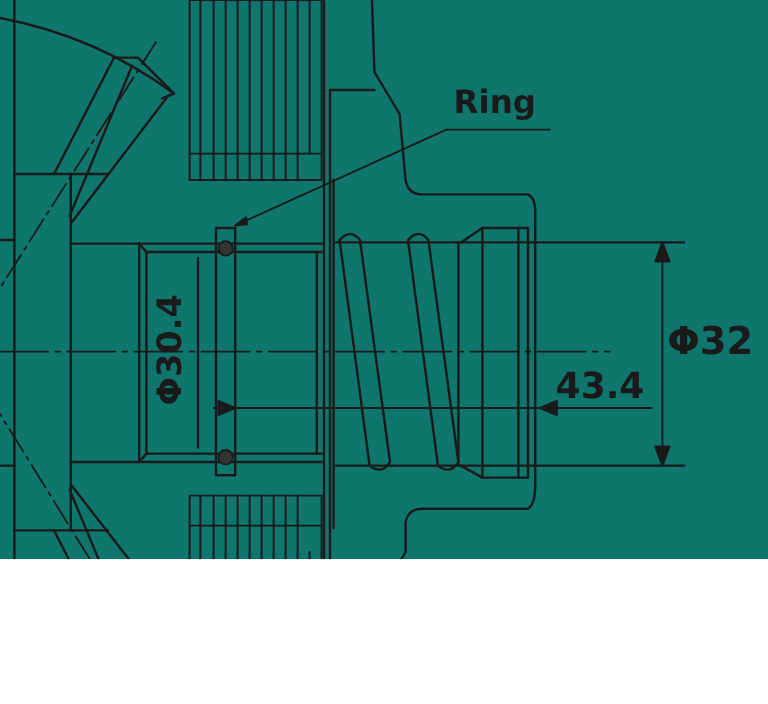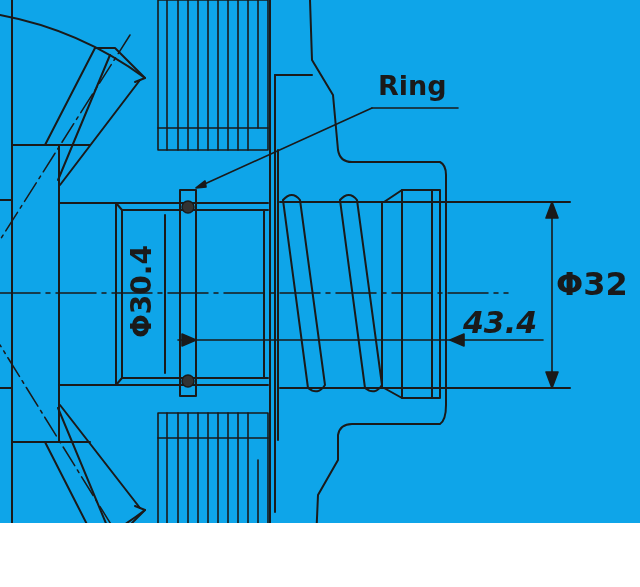--- a/index.html
+++ b/index.html
@@ -1,21 +1,21 @@
 <!DOCTYPE html>
 <html><head>
 <meta charset="utf-8">
 <style>
   html, body { margin: 0; padding: 0; background: #ffffff; }
-  .canvas { position: relative; width: 640px; height: 523px; overflow: hidden; background: #0ea5e9; text-align: right; }
+  .canvas { position: relative; width: 640px; height: 466px; overflow: hidden; background: #0f766e; text-align: right; }
   svg.drawing { position: absolute; left: 0; top: 0; }
   .lbl { position: absolute; font-family: "DejaVu Sans", sans-serif; font-weight: bold; color: #1a1a1a; white-space: nowrap; line-height: 1; }
   .ring-label { left: 378px; top: 72px; font-size: 27px; }
   .dim-32 { left: 556px; top: 268px; font-size: 32px; }
-  .dim-434 { left: 463px; top: 308px; font-size: 30px; font-style: italic; }
+  .dim-434 { left: 463px; top: 308px; font-size: 30px; }
   .dim-304 { left: 128px; top: 236px; font-size: 28px; transform-origin: 0 0; transform: translate(0px, 102px) rotate(-90deg); }
 </style>
 </head>
 <body>
 
 <div class="canvas">
   <svg class="drawing" width="640" height="587" viewBox="0 0 640 587" fill="none" stroke="#1a1a1a" stroke-width="2" stroke-linecap="round" stroke-linejoin="round">
 
     <g>
       <line x1="12" y1="0" x2="12" y2="587"></line>

